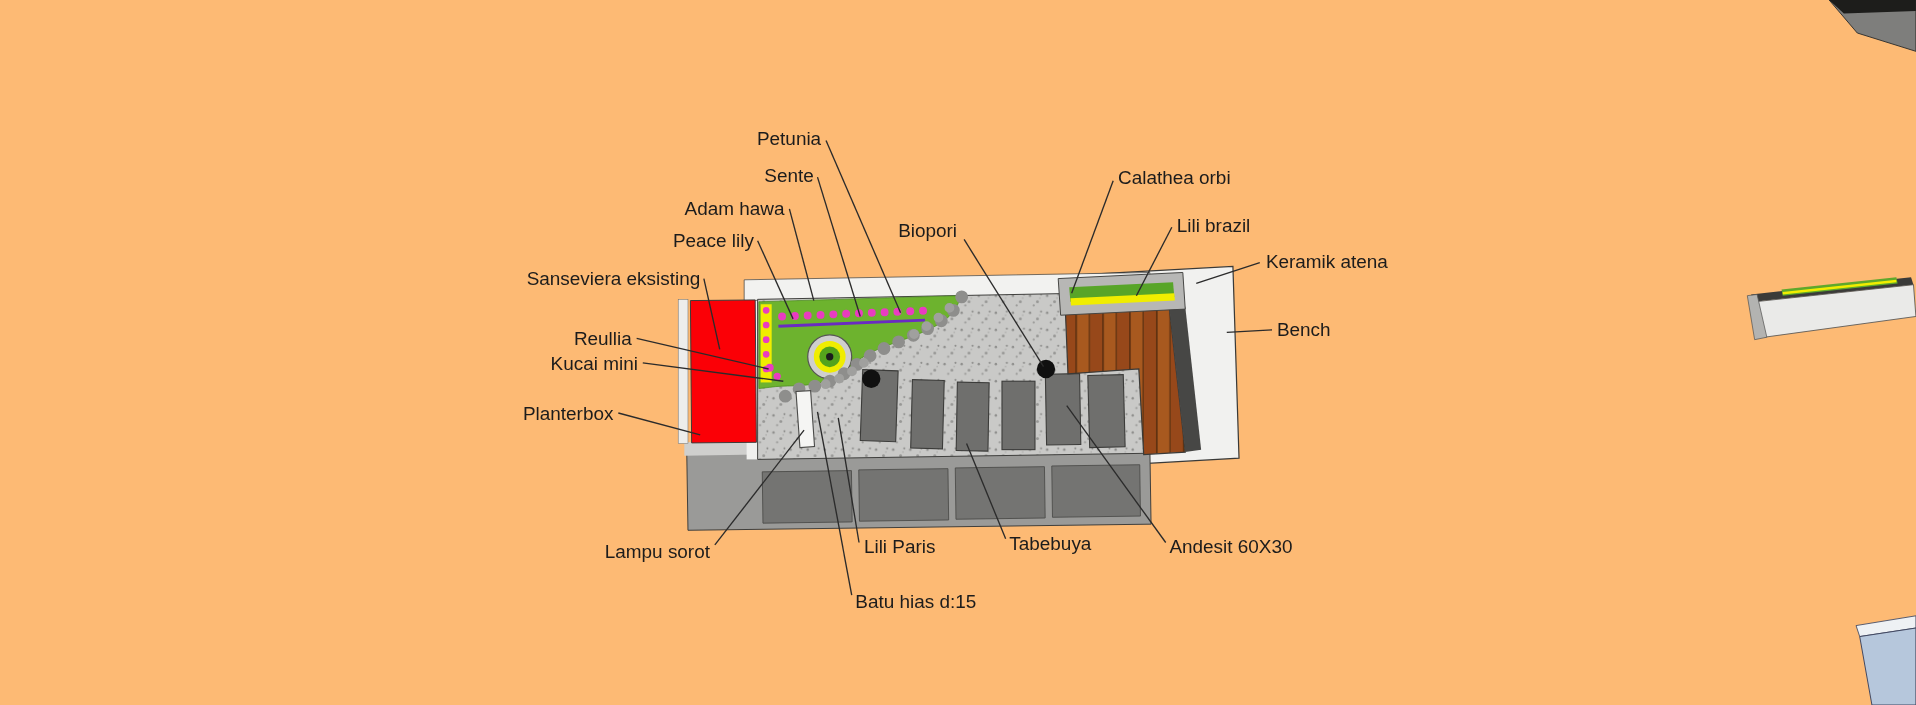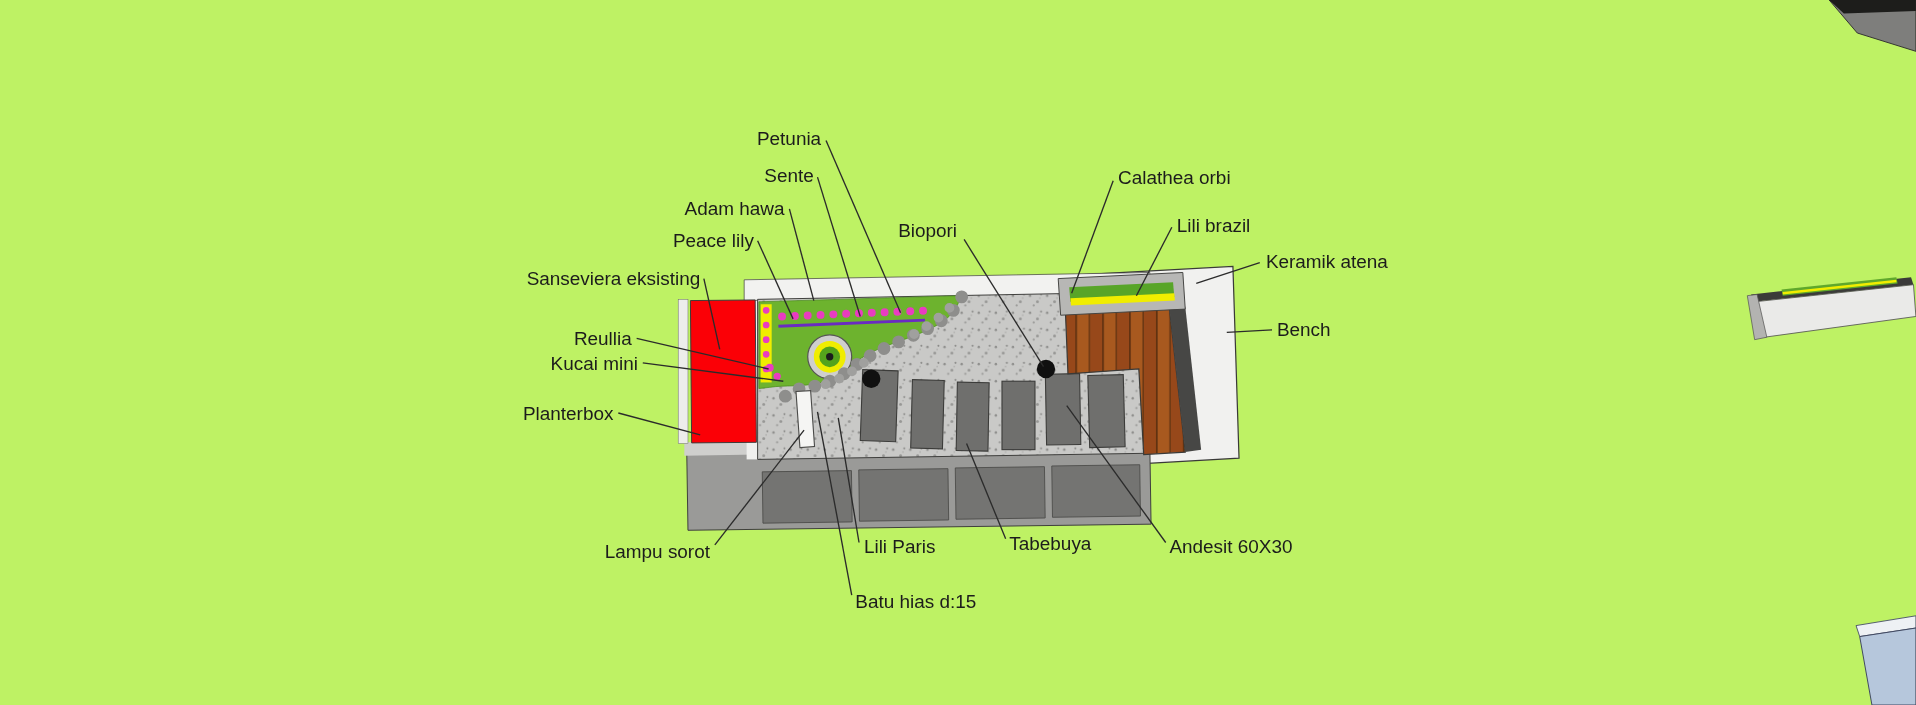--- a/index.html
+++ b/index.html
@@ -1,17 +1,17 @@
 <!DOCTYPE html>
 <html><head>
 <meta charset="utf-8">
 <style>
   html,body{margin:0;padding:0;}
   body{background:#d3d3cd;font-family:"Liberation Sans", sans-serif;}
-  .stage{position:relative;width:1916px;height:705px;overflow:hidden;background:#bef264;}
+  .stage{position:relative;width:1916px;height:705px;overflow:hidden;background:#fdba74;}
   svg{display:block;}
   text.lbl{font-family:"Liberation Sans", sans-serif;font-size:15.5px;fill:#1c1c1c;}
   .leader{stroke:#2b2b2b;stroke-width:1.1;fill:none;}
 </style>
 </head>
 <body>
 
 <div class="stage">
 <svg width="1916" height="705" viewBox="0 0 1568 577" xmlns="http://www.w3.org/2000/svg">
   <defs>

